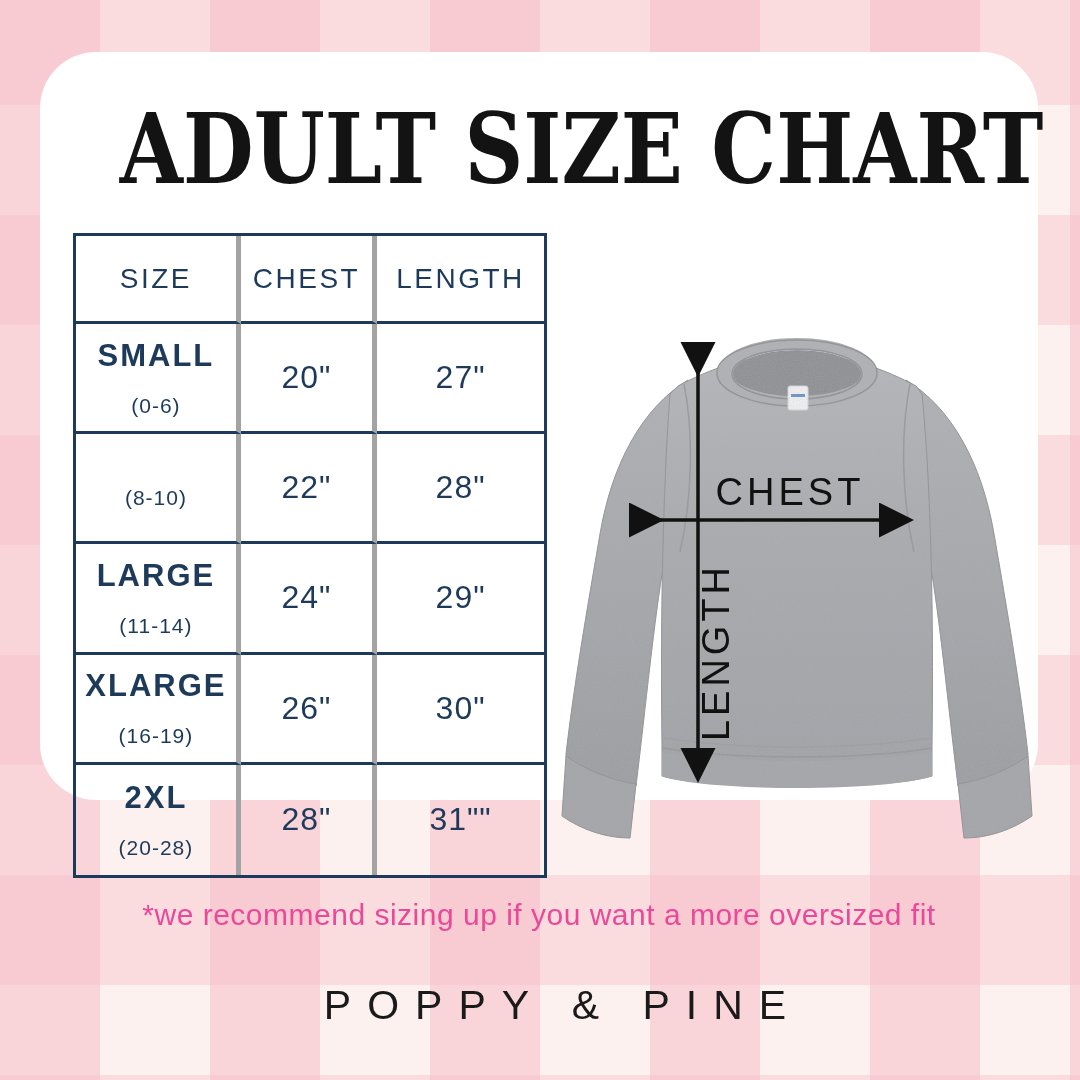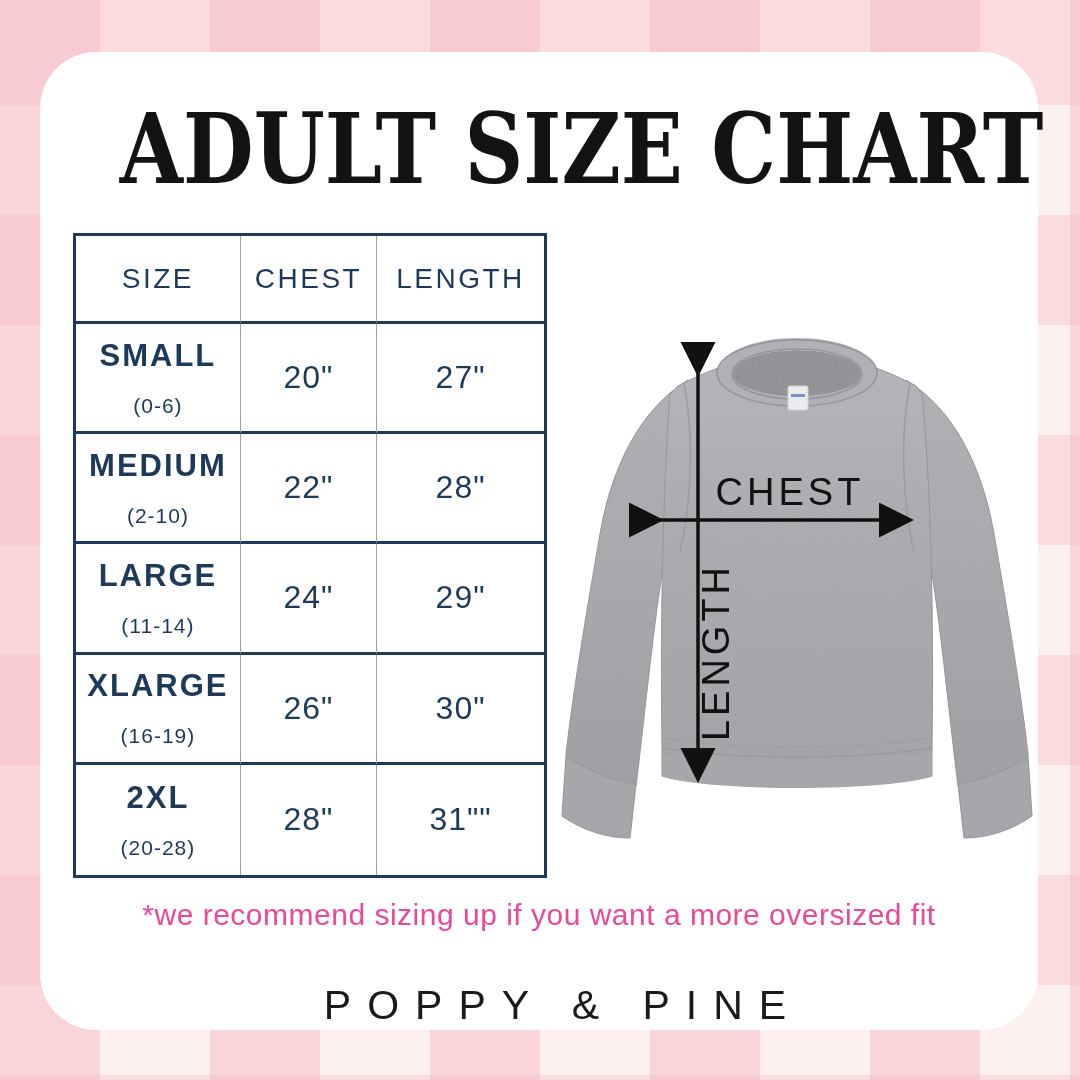--- a/index.html
+++ b/index.html
@@ -6,38 +6,38 @@
   body{
     width:1080px;height:1080px;position:relative;overflow:hidden;
     font-family:"Liberation Sans",sans-serif;
     background-color:#fdf1ef;
     background-image:
       repeating-linear-gradient(90deg, rgba(246,188,199,.55) 0 110px, rgba(246,188,199,0) 110px 220px),
       repeating-linear-gradient(180deg, rgba(246,188,199,.40) 0 110px, rgba(246,188,199,0) 110px 220px);
     background-position:-10px -5px;
   }
   .card{
-    position:absolute;left:40px;top:52px;width:998px;height:978px;
+    position:absolute;left:40px;top:52px;width:998px;height:748px;
     background:#ffffff;border-radius:56px;
   }
   .title{
     position:absolute;top:48px;left:0;width:100%;margin:0;
     text-align:center;font-family:"DejaVu Serif",serif;font-weight:bold;
     font-size:97px;line-height:1.02;color:#131313;letter-spacing:0px;
     transform:scaleX(.84);transform-origin:center;white-space:nowrap;
   }
   .size-table{
     position:absolute;left:33px;top:181px;width:474px;height:645px;
     box-sizing:border-box;border:3px solid #1d3a5a;
     display:grid;grid-template-columns:167fr 138fr 169fr;
     grid-template-rows:88px repeat(5,1fr);
     color:#1d3a5a;
   }
   .tcell{
-    box-sizing:border-box;border-right:1px solid #a3a3a3;border-bottom:3px solid #1d3a5a;
+    box-sizing:border-box;border-right:5px solid #a3a3a3;border-bottom:3px solid #1d3a5a;
     display:flex;flex-direction:column;align-items:center;justify-content:center;
   }
   .tcell:nth-child(3n){border-right:none;}
   .tcell:nth-child(n+16){border-bottom:none;}
   .th{font-size:28px;letter-spacing:2.5px;}
   .size-name{font-size:31px;letter-spacing:2px;font-weight:bold;}
   .size-range{font-size:21px;letter-spacing:1px;margin-top:20px;text-align:right;}
   .val{font-size:32px;letter-spacing:1px;}
   .figure{position:absolute;left:518px;top:272px;width:478px;height:520px;}
   .note{
@@ -63,22 +63,21 @@
     <div class="tcell th">LENGTH</div>
 
     <div class="tcell">
       <div class="size-name">SMALL</div>
       <div class="size-range">(0-6)</div>
     </div>
     <div class="tcell val">20"</div>
     <div class="tcell val">27"</div>
 
     <div class="tcell">
-      <div class="size-name">MEDIUM</div>
-      <div class="size-range">(2-10)</div>
+      <div class="size-range">(8-10)</div>
     </div>
     <div class="tcell val">22"</div>
     <div class="tcell val">28"</div>
 
     <div class="tcell">
       <div class="size-name">LARGE</div>
       <div class="size-range">(11-14)</div>
     </div>
     <div class="tcell val">24"</div>
     <div class="tcell val">29"</div>

